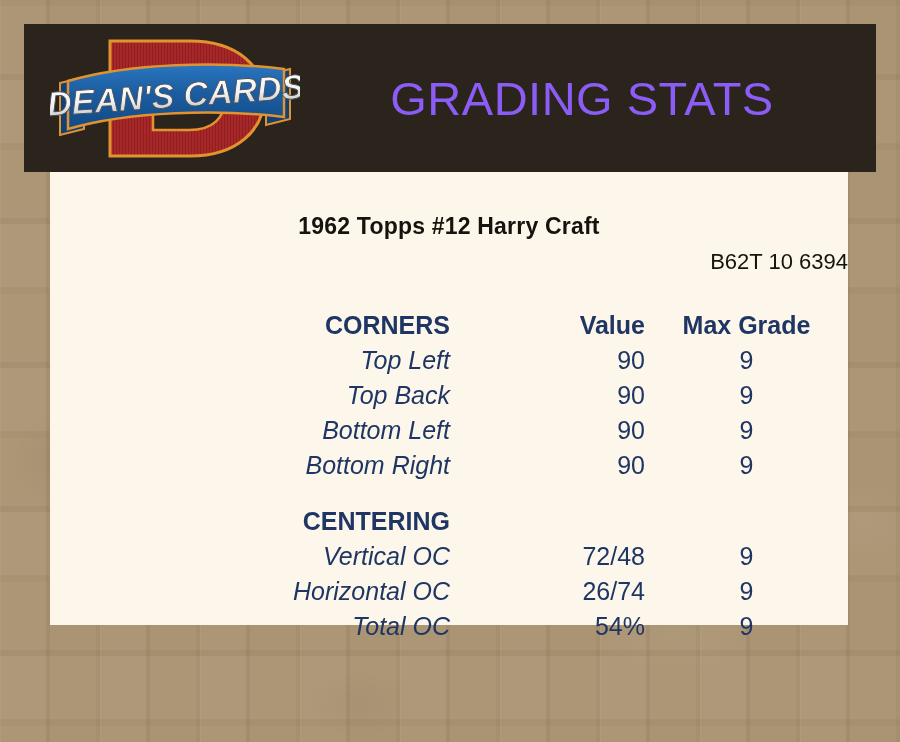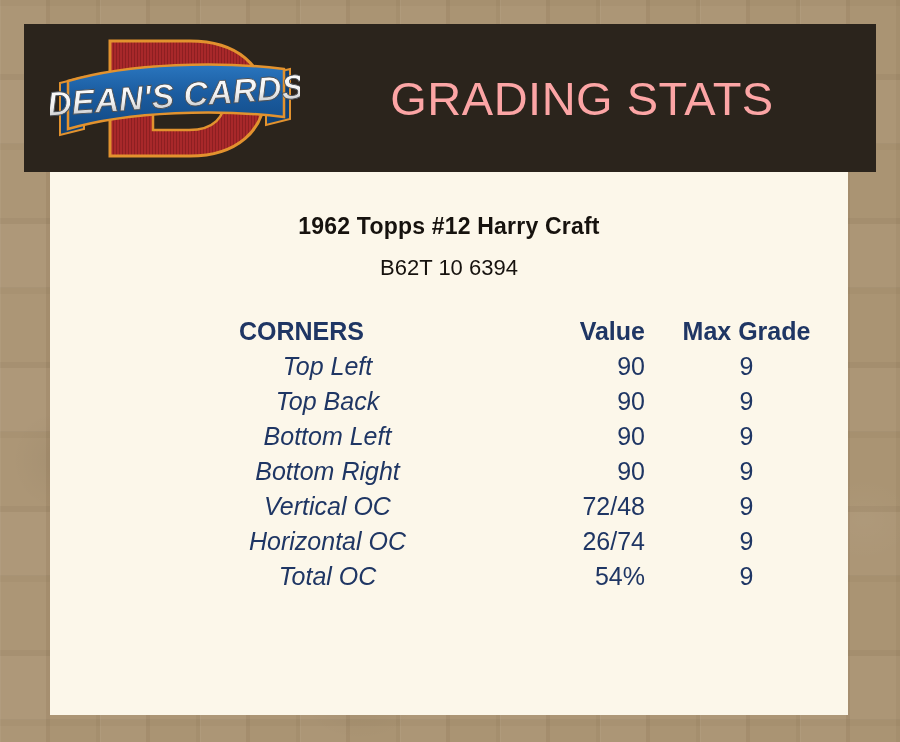--- a/index.html
+++ b/index.html
@@ -68,74 +68,74 @@
     margin-left: 26px;
     flex: none;
   }
 
   #logo svg { display: block; }
 
   #header-titles {
     flex: 1;
     text-align: center;
     padding-right: 12px;
-    color: #fca5a5;
+    color: #8b5cf6;
     line-height: 1;
   }
   #header-title {
     font-size: 47px;
     letter-spacing: 0.5px;
     font-weight: 400;
   }
   #header-subtitle {
     font-size: 35px;
     font-weight: 400;
     margin-top: 12px;
   }
 
   
   #content-panel {
     position: absolute;
     left: 50px;
     top: 172px;
     width: 798px;
-    height: 543px;
+    height: 453px;
     background: #fcf7ea;
   }
 
   #card-title {
     text-align: center;
     font-size: 23px;
     font-weight: bold;
     color: #16120e;
     margin-top: 41px;
     letter-spacing: 0.2px;
   }
   #card-subtitle {
-    text-align: center;
+    text-align: right;
     font-size: 22px;
     font-weight: 400;
     color: #16120e;
-    margin-top: 15px;
+    margin-top: 9px;
   }
 
   
   #stats-table {
     margin-top: 33px;
     width: 100%;
     border-collapse: collapse;
     color: #1f3664;
   }
   #stats-table td {
     padding: 0;
     font-size: 25px;
     line-height: 35px;
     vertical-align: baseline;
   }
-  .col-label   { width: 400px; padding-left: 103px !important; text-align: center; }
+  .col-label   { width: 400px; padding-left: 103px !important; text-align: right; }
   .col-value   { width: 195px; text-align: right; }
   .col-grade   { width: 203px; text-align: center; }
 
   tr.section-row td {
     font-weight: bold;
     font-size: 25px;
   }
   tr.section-row .col-label {
     padding-left: 103px !important;
   }
@@ -224,20 +224,25 @@
         <td class="col-label">Bottom Left</td>
         <td class="col-value">90</td>
         <td class="col-grade">9</td>
       </tr>
       <tr class="data-row">
         <td class="col-label">Bottom Right</td>
         <td class="col-value">90</td>
         <td class="col-grade">9</td>
       </tr>
 
+      <tr class="section-row spaced">
+        <td class="col-label">CENTERING</td>
+        <td class="col-value"></td>
+        <td class="col-grade"></td>
+      </tr>
 
       <tr class="data-row">
         <td class="col-label">Vertical OC</td>
         <td class="col-value">72/48</td>
         <td class="col-grade">9</td>
       </tr>
       <tr class="data-row">
         <td class="col-label">Horizontal OC</td>
         <td class="col-value">26/74</td>
         <td class="col-grade">9</td>

